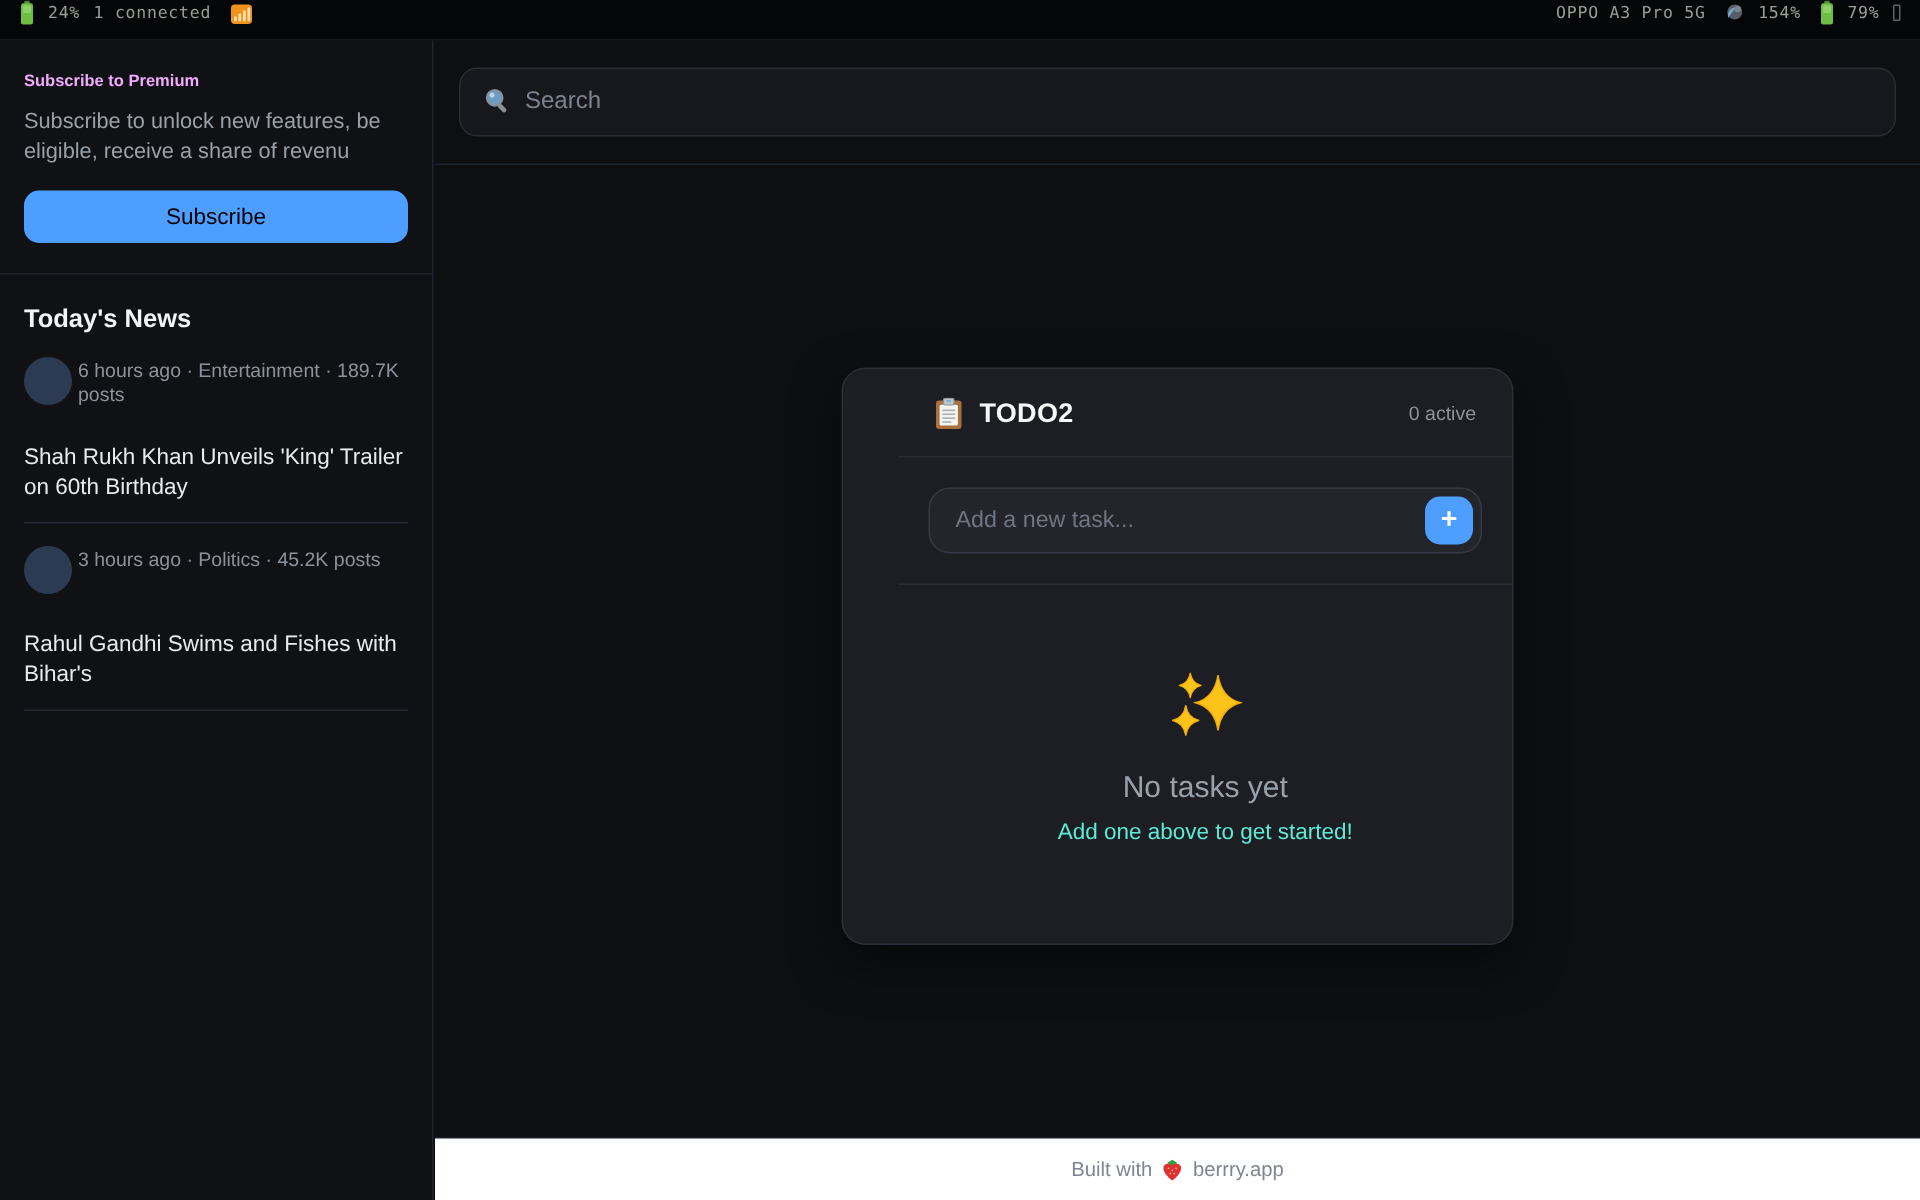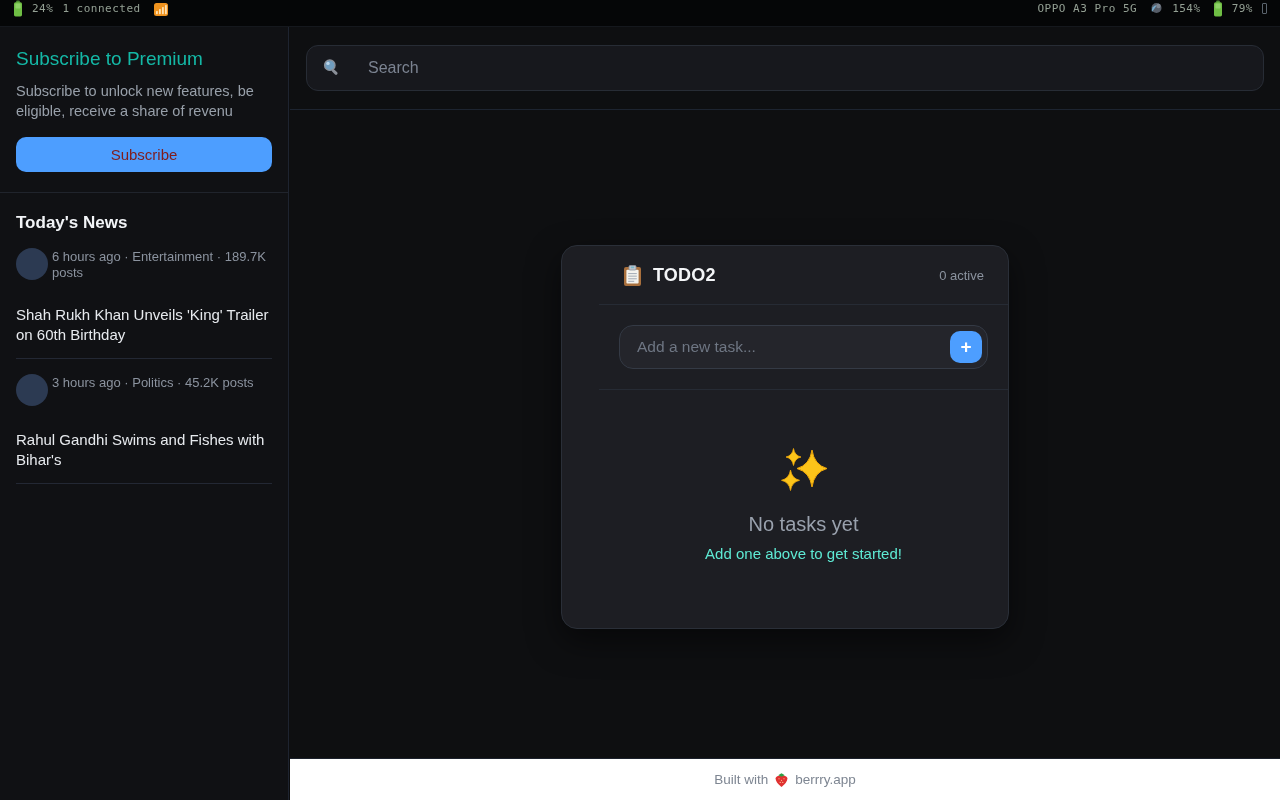--- a/index.html
+++ b/index.html
@@ -24,42 +24,42 @@
   .status-group { display:flex; align-items:center; gap:9px; }
   .sb-icon { display:inline-flex; align-items:center; }
   .phone-glyph { width:5px; height:11px; border:1px solid #5a636d; border-radius:1px; }
 
   
   .sidebar {
     position:absolute; top:27px; left:0; width:289px; height:773px;
     background:#101114; border-right:1px solid #1e2430;
   }
   .premium { padding:21px 16px 20px 16px; border-bottom:1px solid #20242c; }
-  .premium h2 { font-size:19px; font-weight:400; color:#14b8a6; }
+  .premium h2 { font-size:11px; font-weight:700; color:#f0abfc; }
   .premium p { margin-top:11px; font-size:14.5px; line-height:20px; color:#98a0aa; }
   .subscribe-btn {
     margin-top:16px; width:100%; height:35px; border:none; cursor:pointer;
-    border-radius:10px; background:#4d9eff; color:#7f1d1d;
+    border-radius:10px; background:#4d9eff; color:#000000;
     font-family:"Liberation Sans", sans-serif; font-size:15px; font-weight:500;
   }
   .news { padding:20px 16px 0 16px; }
   .news h2 { font-size:17px; font-weight:700; color:#f2f4f7; }
   .news-item { padding-top:15px; cursor:pointer; }
   .news-top { display:flex; align-items:flex-start; gap:4px; }
   .avatar { width:32px; height:32px; border-radius:50%; background:#2c3a52; flex:0 0 auto; }
   .news-meta { font-size:13px; line-height:16px; color:#8b939f; max-width:214px; padding-top:1px; }
   .news-headline { margin-top:24px; font-size:15px; line-height:20px; color:#e7eaee; }
   .news-divider { border:none; border-top:1px solid #232834; margin:13px 0 0 0; }
 
   
   .main { position:absolute; top:27px; left:290px; width:990px; height:773px; background:#0e0f11; }
   .main-header { height:83px; border-bottom:1px solid #1d2430; padding:18px 16px; }
   .search-box {
     height:46px; width:100%; background:#17181d; border:1px solid #272c35;
-    border-radius:12px; display:flex; align-items:center; padding:0 15px; gap:26px;
+    border-radius:12px; display:flex; align-items:center; padding:0 15px; gap:8px;
   }
   .search-input {
     flex:1; background:transparent; border:none; outline:none;
     font-family:"Liberation Sans", sans-serif; font-size:16px; color:#cfd4db;
   }
   .search-input::placeholder { color:#7b8391; }
 
   .content { position:relative; height:648px; }
   .todo-card {
     width:448px; margin:135px auto 0 auto;

